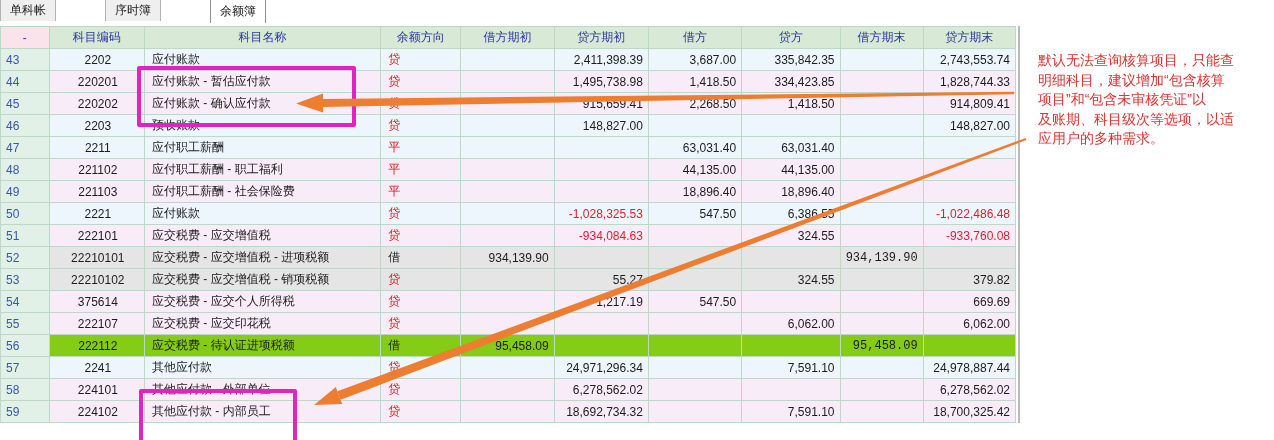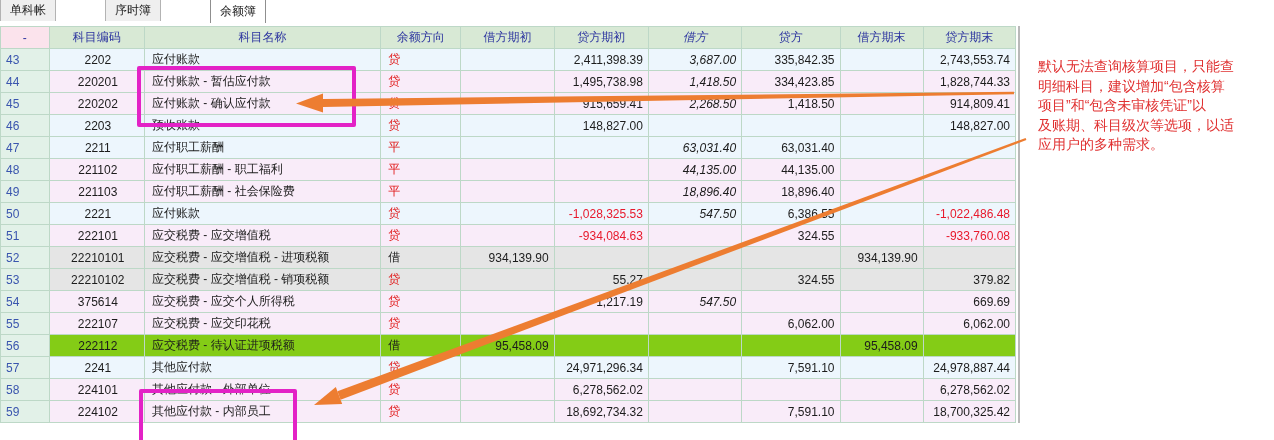--- a/index.html
+++ b/index.html
@@ -20,35 +20,35 @@
   th.col-num{background:#fbe3ec;}
   td{color:#1c1c1c;}
   td.col-num{background:#e2f1e8;color:#3a55ae;padding-right:9px;}
   td.col-code{text-align:center;padding-left:7px;}
   td.col-name{text-align:left;padding-left:7px;}
   td.col-dir{text-align:left;padding-left:7px;color:#e01414;}
   td.dir-debit{color:#1c1c1c;}
   td.col-debit_open,td.col-credit_open,td.col-debit,td.col-credit,td.col-debit_end,td.col-credit_end{text-align:right;}
   td.neg{color:#e8192c;}
   .col-num{width:48px;} .col-code{width:94px;} .col-name{width:233px;} .col-dir{width:79px;text-align:center;}
-  .col-debit_open{width:92px;} .col-credit_open{width:93px;} .col-debit{width:92px;font-style:italic;}
-  .col-credit{width:97px;} .col-debit_end{width:82px;} .col-credit_end{width:91px;}
+  .col-debit_open{width:92px;} .col-credit_open{width:93px;} .col-debit{width:92px;}
+  .col-credit{width:97px;} .col-debit_end{width:82px;font-family:Liberation Mono, monospace;} .col-credit_end{width:91px;}
   tr.stripe-blue td{background:#edf6fd;}
   tr.stripe-pink td{background:#f9ecf9;}
   tr.stripe-periwinkle td{background:#e5e5e5;}
   tr.stripe-lavender td{background:#84cc16;}
   tr.stripe-blue td.col-num,tr.stripe-pink td.col-num,
   tr.stripe-periwinkle td.col-num,tr.stripe-lavender td.col-num{background:#e2f1e8;}
 
   
   .hl-box{position:absolute;border:4px solid #e322c6;border-radius:2px;z-index:5;}
   #hl-box-1{left:137px;top:66px;width:211px;height:53px;}
   #hl-box-2{left:139px;top:389px;width:150px;height:49px;}
   .overlay{position:absolute;top:0;left:0;z-index:6;pointer-events:none;}
-  .note{position:absolute;left:1038px;top:57px;width:234px;font-size:14px;line-height:19.5px;
+  .note{position:absolute;left:1038px;top:51px;width:234px;font-size:14px;line-height:19.5px;
     color:#e03030;white-space:pre-line;z-index:2;}
 </style>
 </head>
 <body>
 
 <div class="stage">
 
   <div class="tabbar">
       <div class="tab">单科帐</div>
       <div class="tab">序时簿</div>

